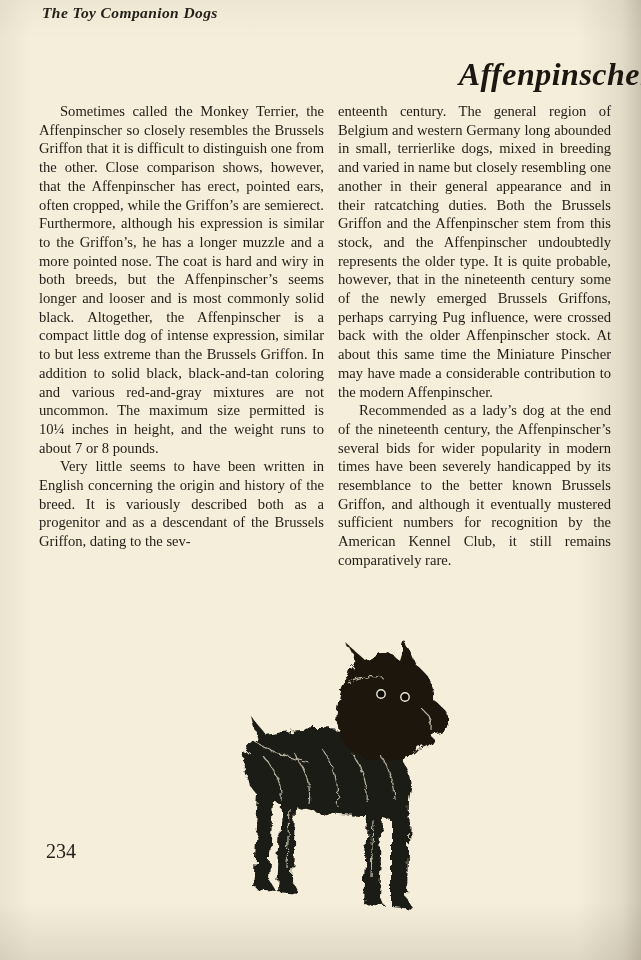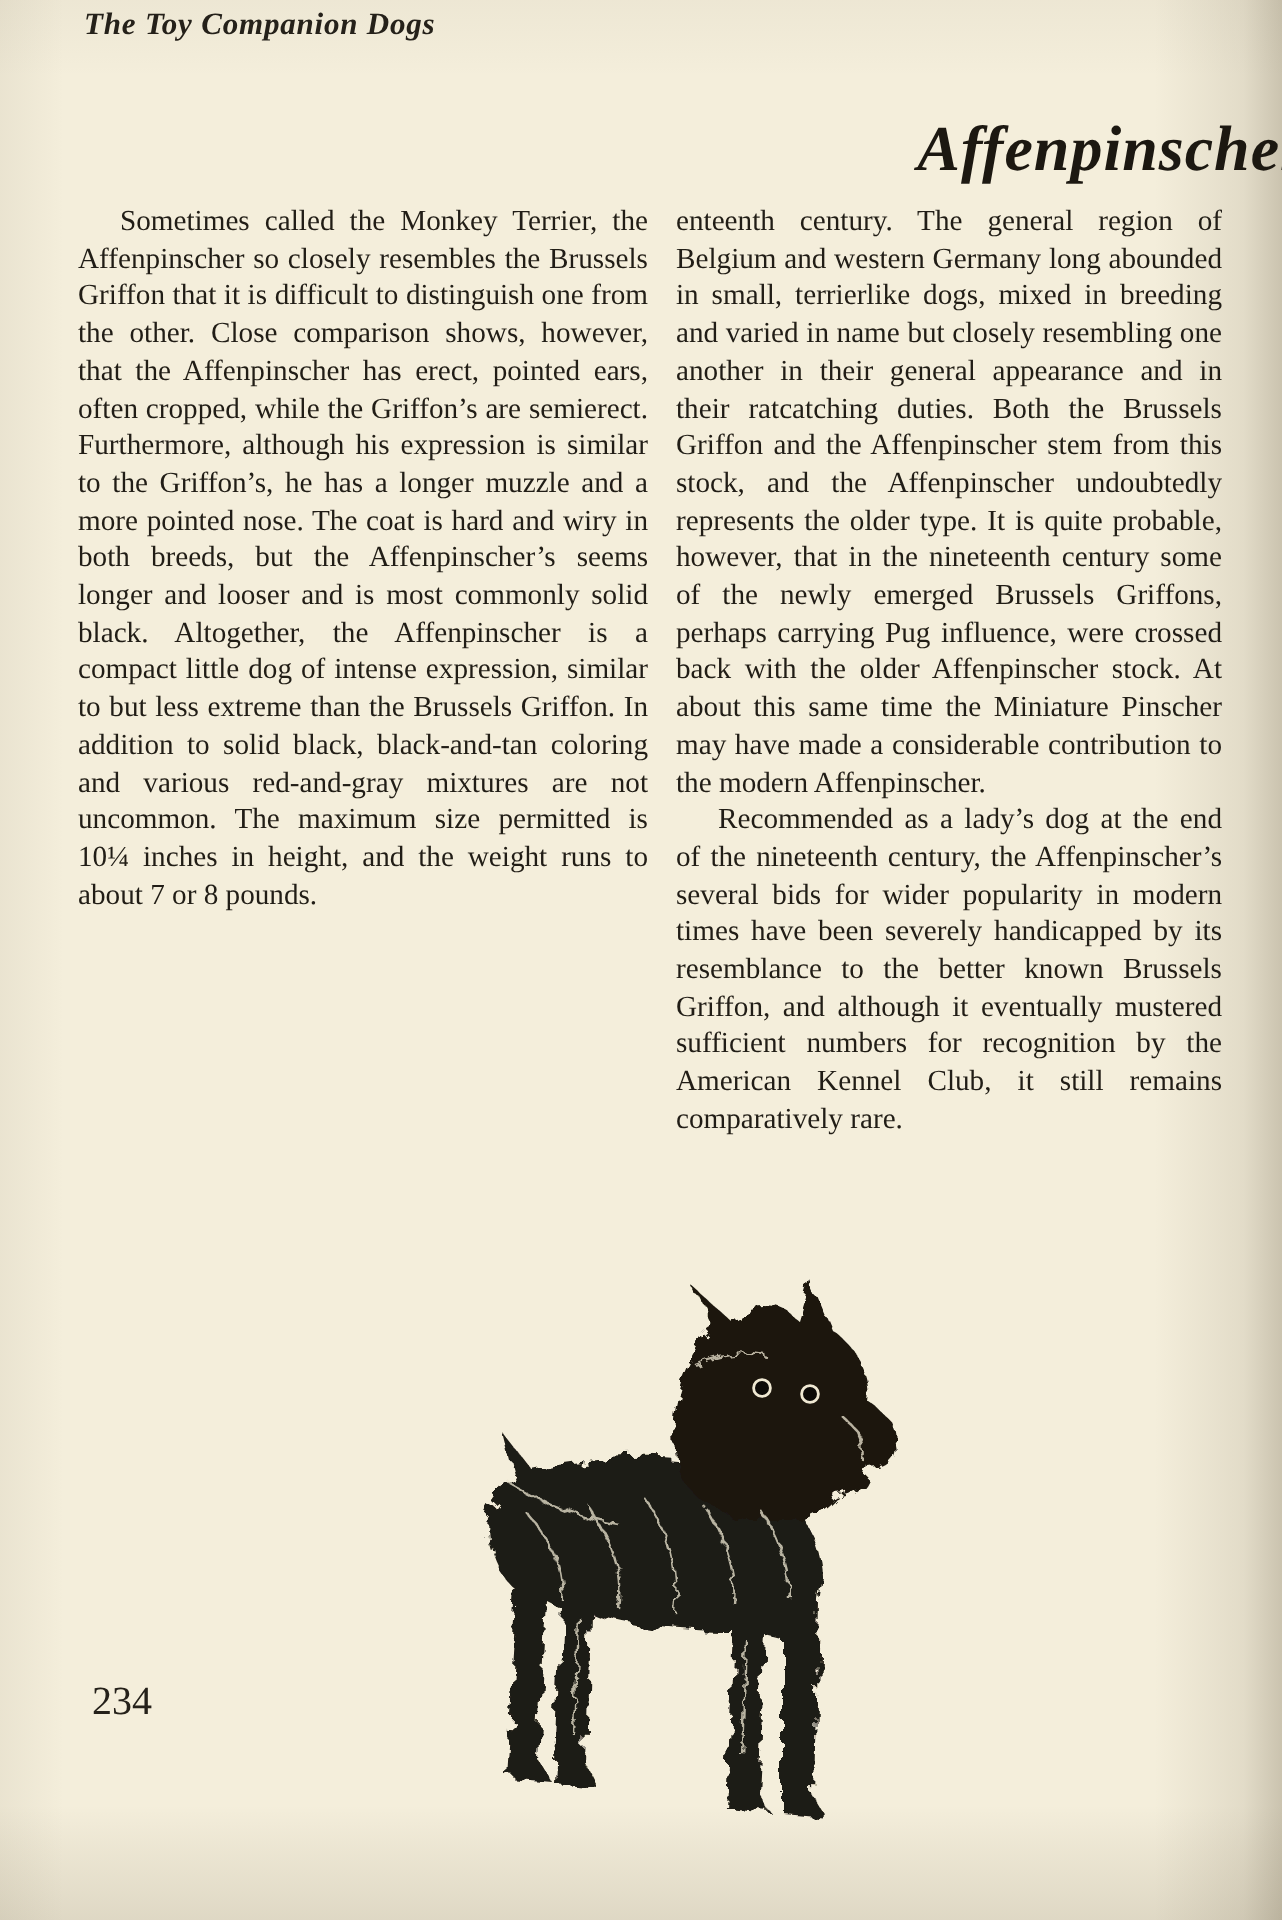--- a/index.html
+++ b/index.html
@@ -80,20 +80,21 @@
 
 <div class="page">
 
   <div class="running-header">The Toy Companion Dogs</div>
 
   <h1 class="title">Affenpinscher</h1>
 
   <div class="columns">
     <div class="col left">
       <p class="indent">Sometimes called the Monkey Terrier, the Affenpinscher so closely resembles the Brussels Griffon that it is difficult to distinguish one from the other. Close comparison shows, however, that the Affenpinscher has erect, pointed ears, often cropped, while the Griffon’s are semierect. Furthermore, although his expression is similar to the Griffon’s, he has a longer muzzle and a more pointed nose. The coat is hard and wiry in both breeds, but the Affenpinscher’s seems longer and looser and is most commonly solid black. Altogether, the Affenpinscher is a compact little dog of intense expression, similar to but less extreme than the Brussels Griffon. In addition to solid black, black-and-tan coloring and various red-and-gray mixtures are not uncommon. The maximum size permitted is 10¼ inches in height, and the weight runs to about 7 or 8 pounds.</p>
+      <p class="indent">Very little seems to have been written in English concerning the origin and history of the breed. It is variously described both as a progenitor and as a descendant of the Brussels Griffon, dating to the sev-</p>
     </div>
     <div class="col right">
       <p>enteenth century. The general region of Belgium and western Germany long abounded in small, terrierlike dogs, mixed in breeding and varied in name but closely resembling one another in their general appearance and in their ratcatching duties. Both the Brussels Griffon and the Affenpinscher stem from this stock, and the Affenpinscher undoubtedly represents the older type. It is quite probable, however, that in the nineteenth century some of the newly emerged Brussels Griffons, perhaps carrying Pug influence, were crossed back with the older Affenpinscher stock. At about this same time the Miniature Pinscher may have made a considerable contribution to the modern Affenpinscher.</p>
       <p class="indent">Recommended as a lady’s dog at the end of the nineteenth century, the Affenpinscher’s several bids for wider popularity in modern times have been severely handicapped by its resemblance to the better known Brussels Griffon, and although it eventually mustered sufficient numbers for recognition by the American Kennel Club, it still remains comparatively rare.</p>
     </div>
   </div>
 
   <div class="illustration">
     <svg viewBox="0 0 270 292" width="272" height="292" aria-hidden="true">
       <defs>

